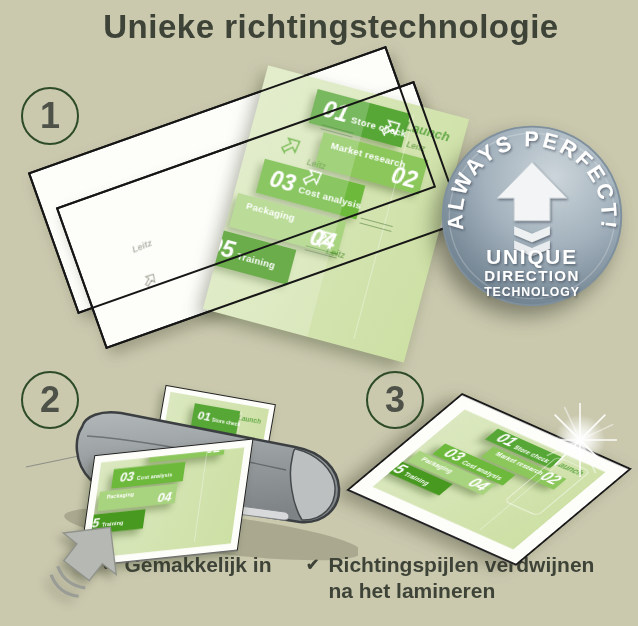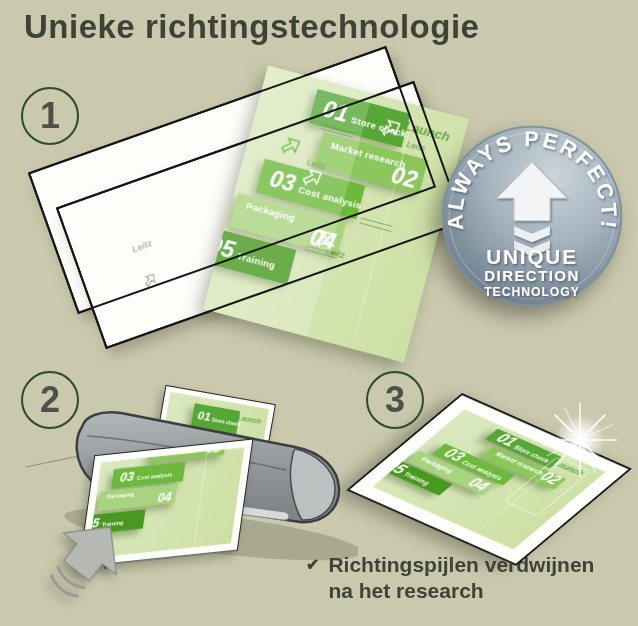--- a/index.html
+++ b/index.html
@@ -1,21 +1,21 @@
 <!DOCTYPE html>
 <html><head>
 <meta charset="utf-8">
 <style>
   html,body{margin:0;padding:0;background:#cac9ae;}
   *{box-sizing:border-box;}
   .stage{position:relative;width:638px;height:626px;overflow:hidden;
          font-family:"Liberation Sans",sans-serif;background:#cac9ae;}
 
   
-  .title{position:absolute;top:8px;left:0;right:0;text-align:left;
+  .title{position:absolute;top:8px;left:0;right:0;text-align:center;
          font-size:33px;font-weight:bold;letter-spacing:.5px;color:#3e4338;margin-left:24px;}
 
   
   .stepcircle{position:absolute;width:58px;height:58px;border:2.5px solid #2e4b28;
               border-radius:50%;display:flex;align-items:center;justify-content:center;}
   .stepcircle span{font-size:36px;font-weight:bold;color:#4d5148;line-height:1;}
   .c1{left:21px;top:87px;} .c2{left:21px;top:371px;} .c3{left:366px;top:371px;}
 
   
   .sheet{position:absolute;background:#fdfdfa;border:2px solid #161616;
@@ -336,23 +336,24 @@
       <line x1="14" y1="14" x2="66" y2="66"></line>
       <line x1="66" y1="14" x2="14" y2="66"></line>
       <line x1="24" y1="6" x2="56" y2="74" opacity=".5"></line>
       <line x1="6" y1="56" x2="74" y2="24" opacity=".5"></line>
     </g>
   </svg>
 
   <div class="caption cap1">
     <span class="chk">✔</span>
     <div class="txt">
+      <span>Gemakkelijk in</span>
     </div>
   </div>
   <div class="caption cap2">
     <span class="chk">✔</span>
     <div class="txt">
       <span>Richtingspijlen verdwijnen</span>
-      <span>na het research</span>
+      <span>na het lamineren</span>
     </div>
   </div>
 
 </div>
 
 </body></html>

